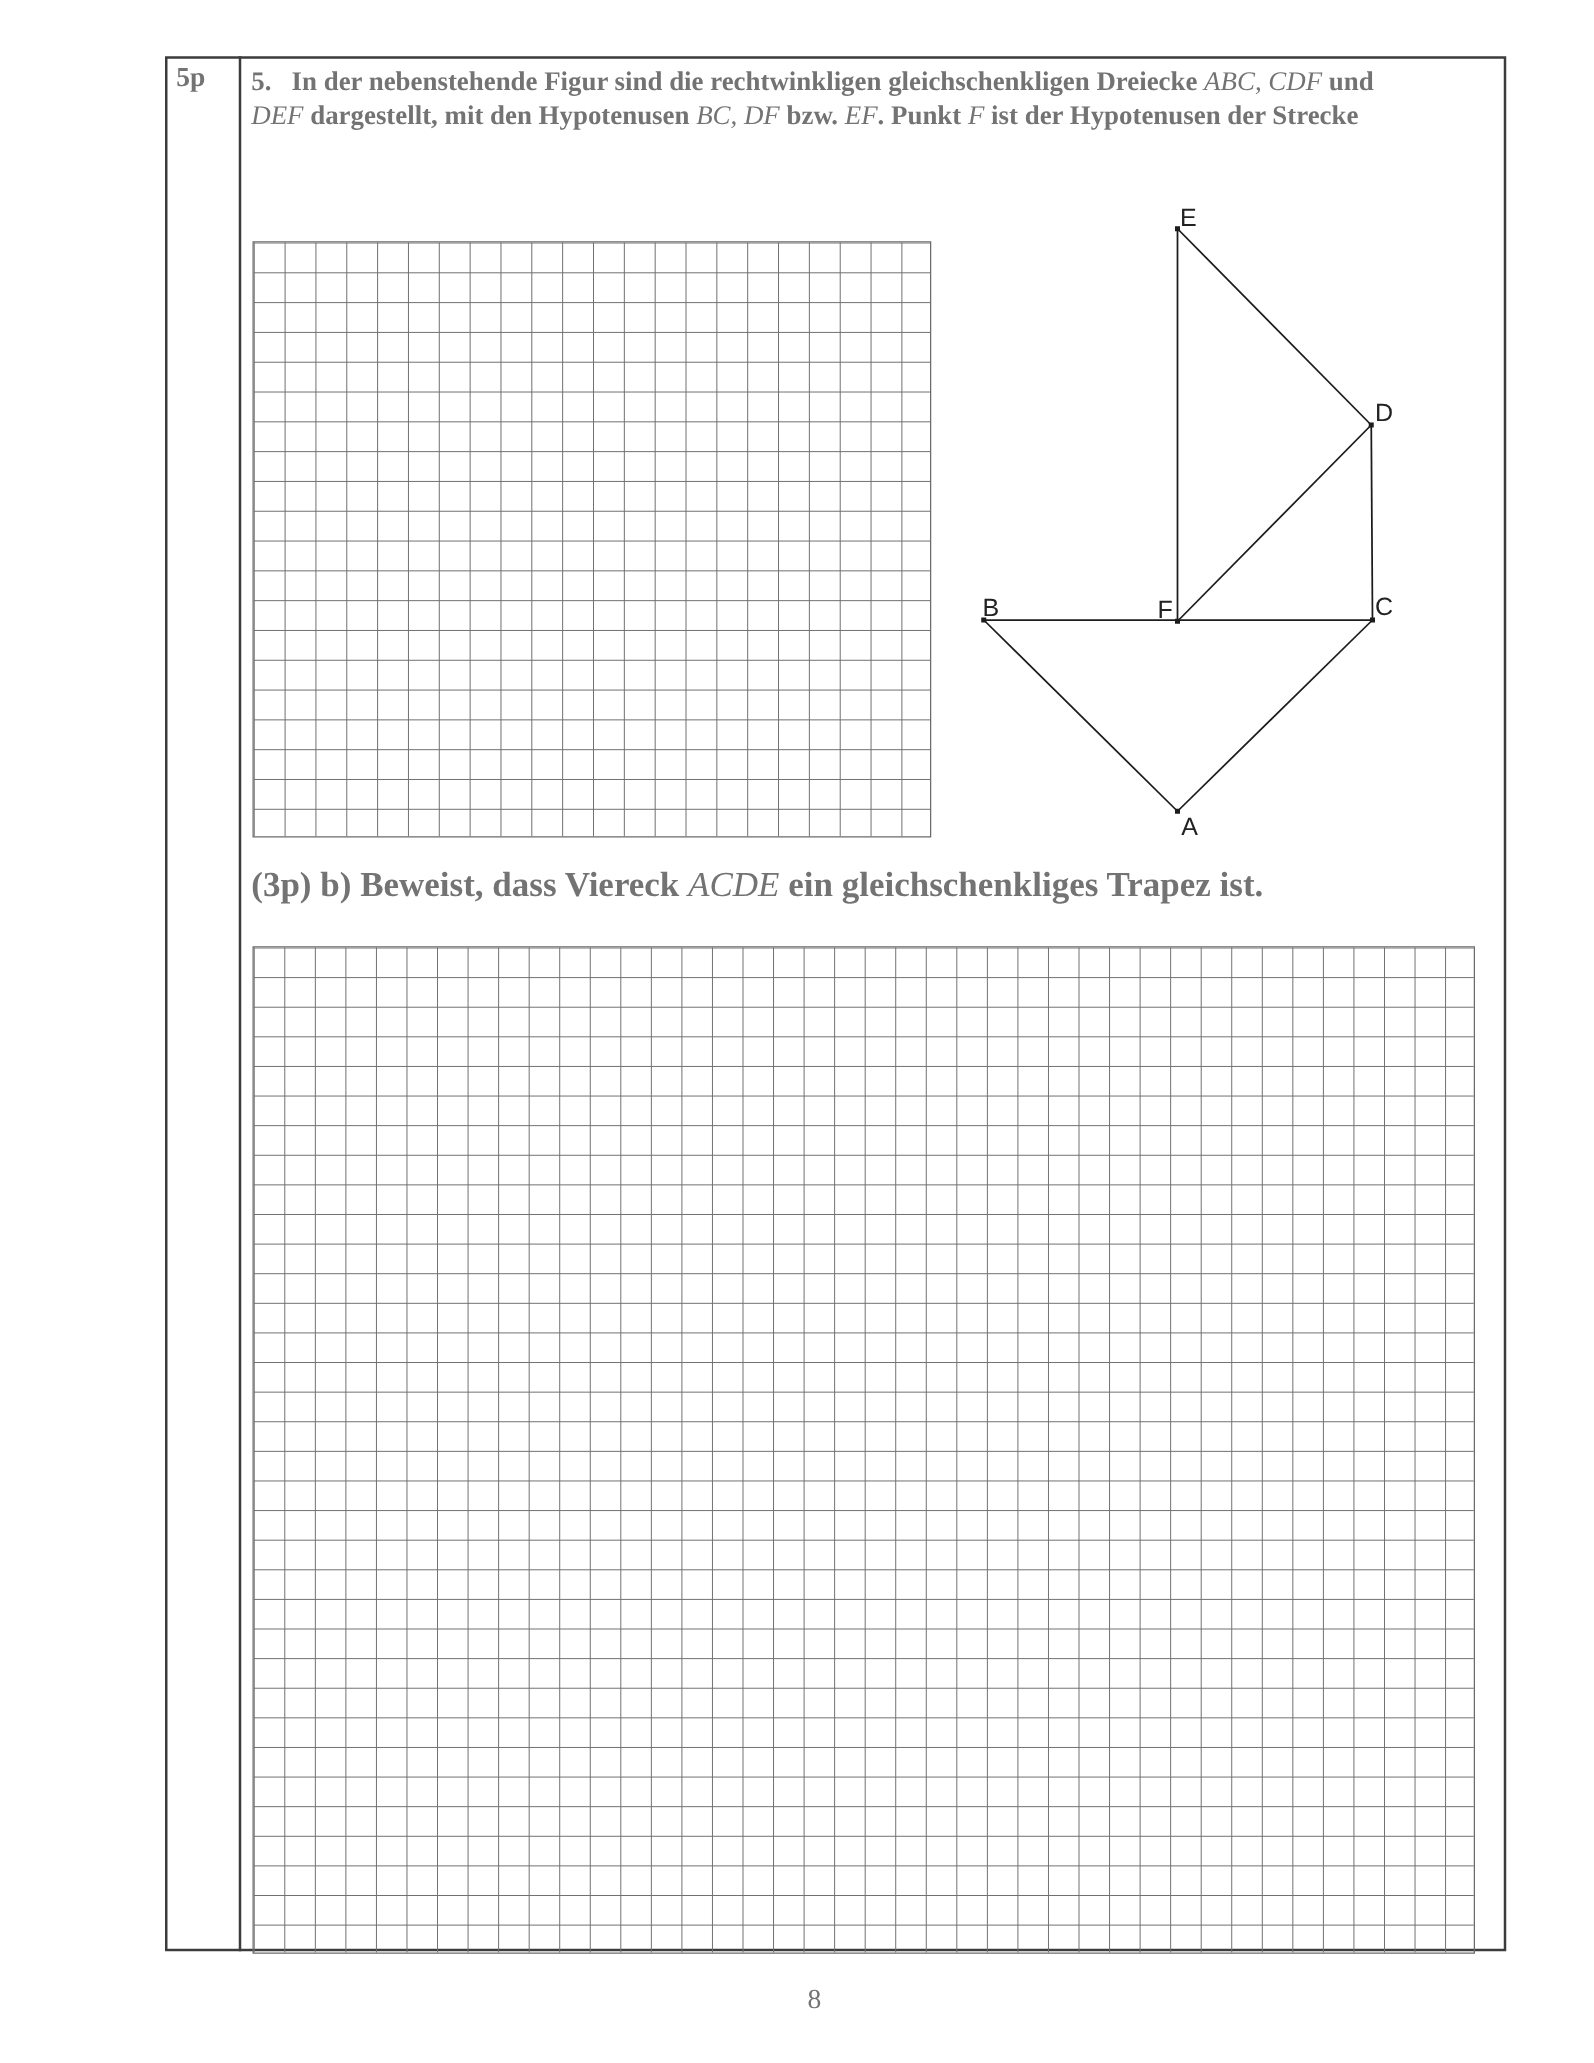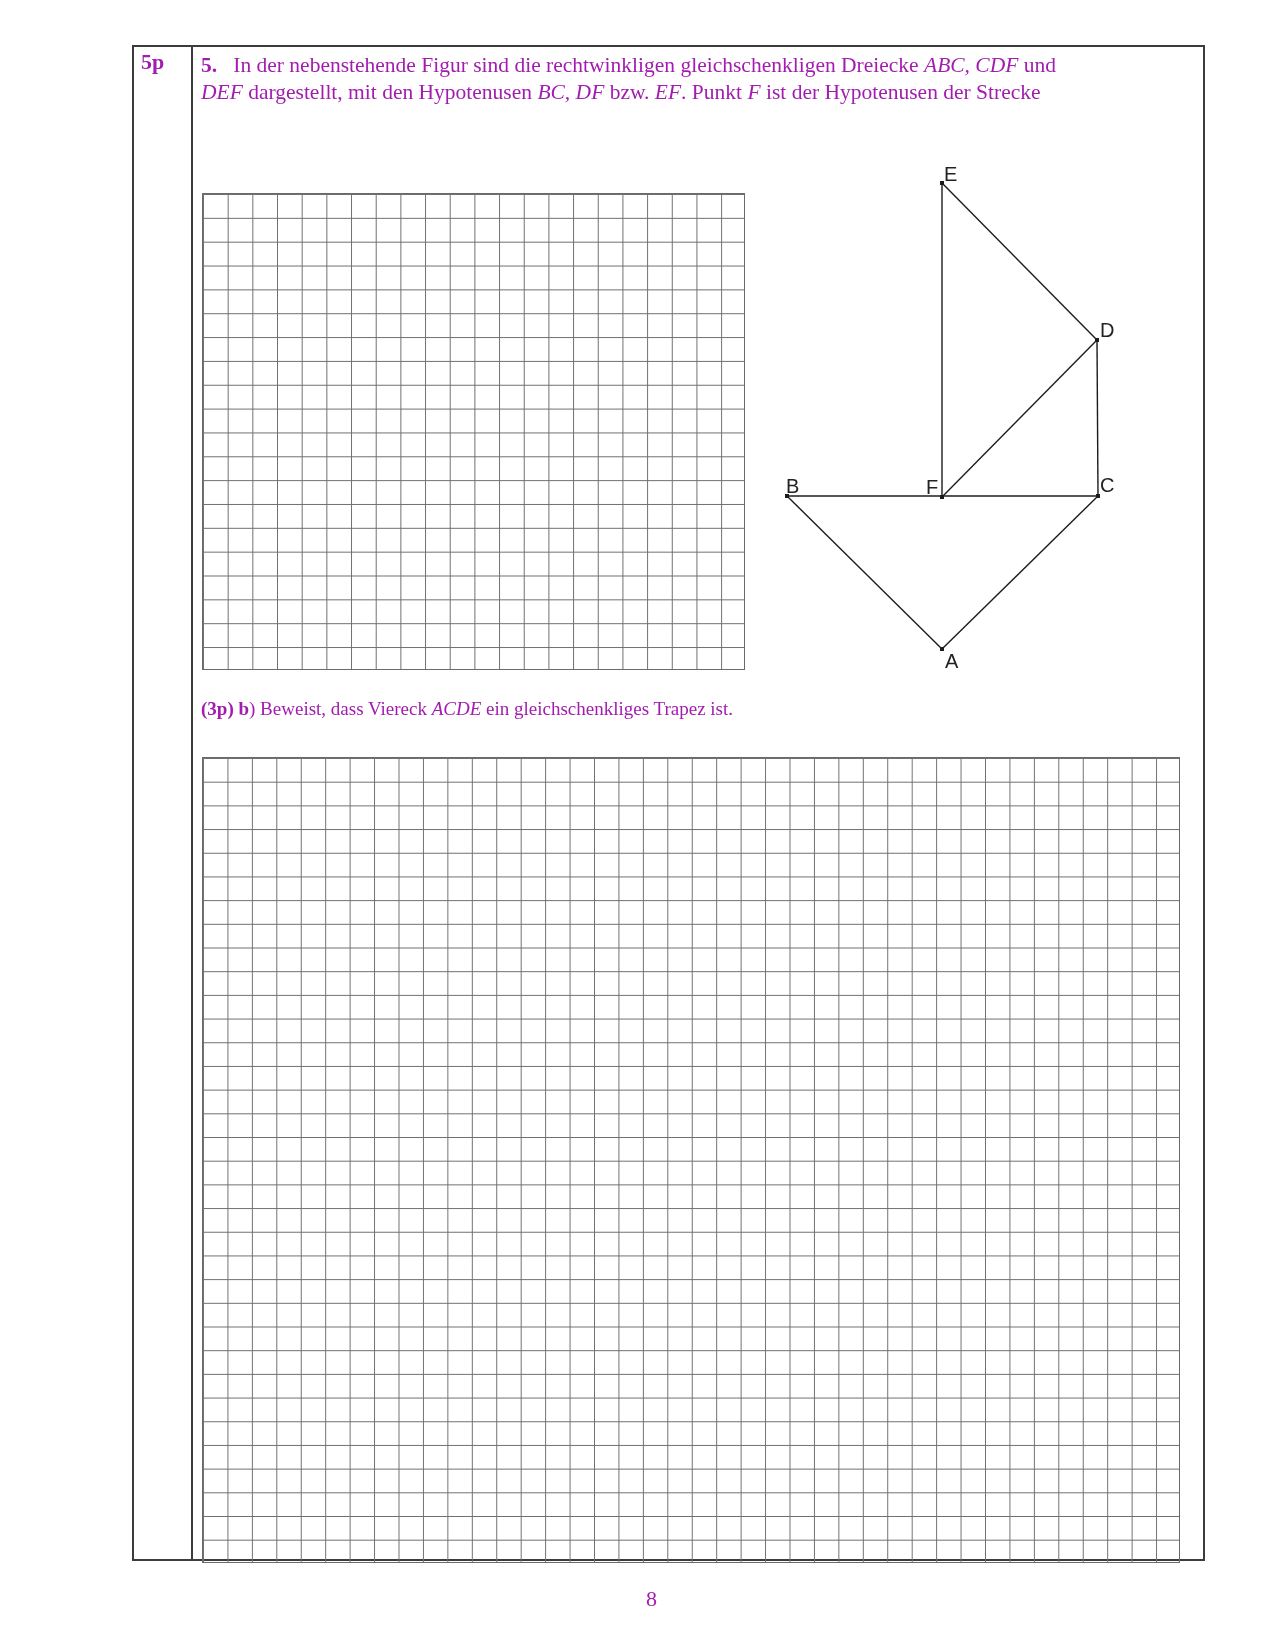--- a/index.html
+++ b/index.html
@@ -1,21 +1,21 @@
 <!DOCTYPE html>
 <html><head>
 <meta charset="utf-8">
 <style>
   html,body{margin:0;padding:0;background:#ffffff;}
   #page{
     position:relative;
     width:1275px;height:1650px;
     background:#ffffff;
     font-family:"Liberation Serif", serif;
-    color:#a21caf;
+    color:#737373;
     overflow:hidden;
   }
   .table-outer{
     position:absolute;left:132px;top:45px;width:1073px;height:1516px;
     border:2px solid #3c3c3c;box-sizing:border-box;
   }
   .col-divider{
     position:absolute;left:191px;top:45px;height:1516px;width:0;
     border-left:2px solid #3c3c3c;
   }
@@ -23,25 +23,25 @@
     position:absolute;left:141px;top:49px;
     font-size:22px;font-weight:bold;
   }
   .stmt{
     position:absolute;left:201px;top:52px;
     font-size:21.5px;line-height:27px;
   }
   .stmt-line{white-space:pre;}
   .partb{
     position:absolute;left:201px;top:695px;
-    font-size:19px;line-height:27px;white-space:pre;
+    font-size:28px;line-height:27px;white-space:pre;
   }
   .seg-b{font-weight:bold;}
   .seg-i{font-style:italic;}
-  .seg-n{font-weight:normal;font-style:normal;}
+  .seg-n{font-weight:bold;font-style:normal;}
   .grid{
     position:absolute;
     box-sizing:border-box;
     border:1px solid #6a6a6a;
     background-image:
       linear-gradient(to right, #6f6f6f 1px, transparent 1px),
       linear-gradient(to bottom, #6f6f6f 1px, transparent 1px);
   }
   .grid-a{
     left:202px;top:193px;width:543px;height:477px;

